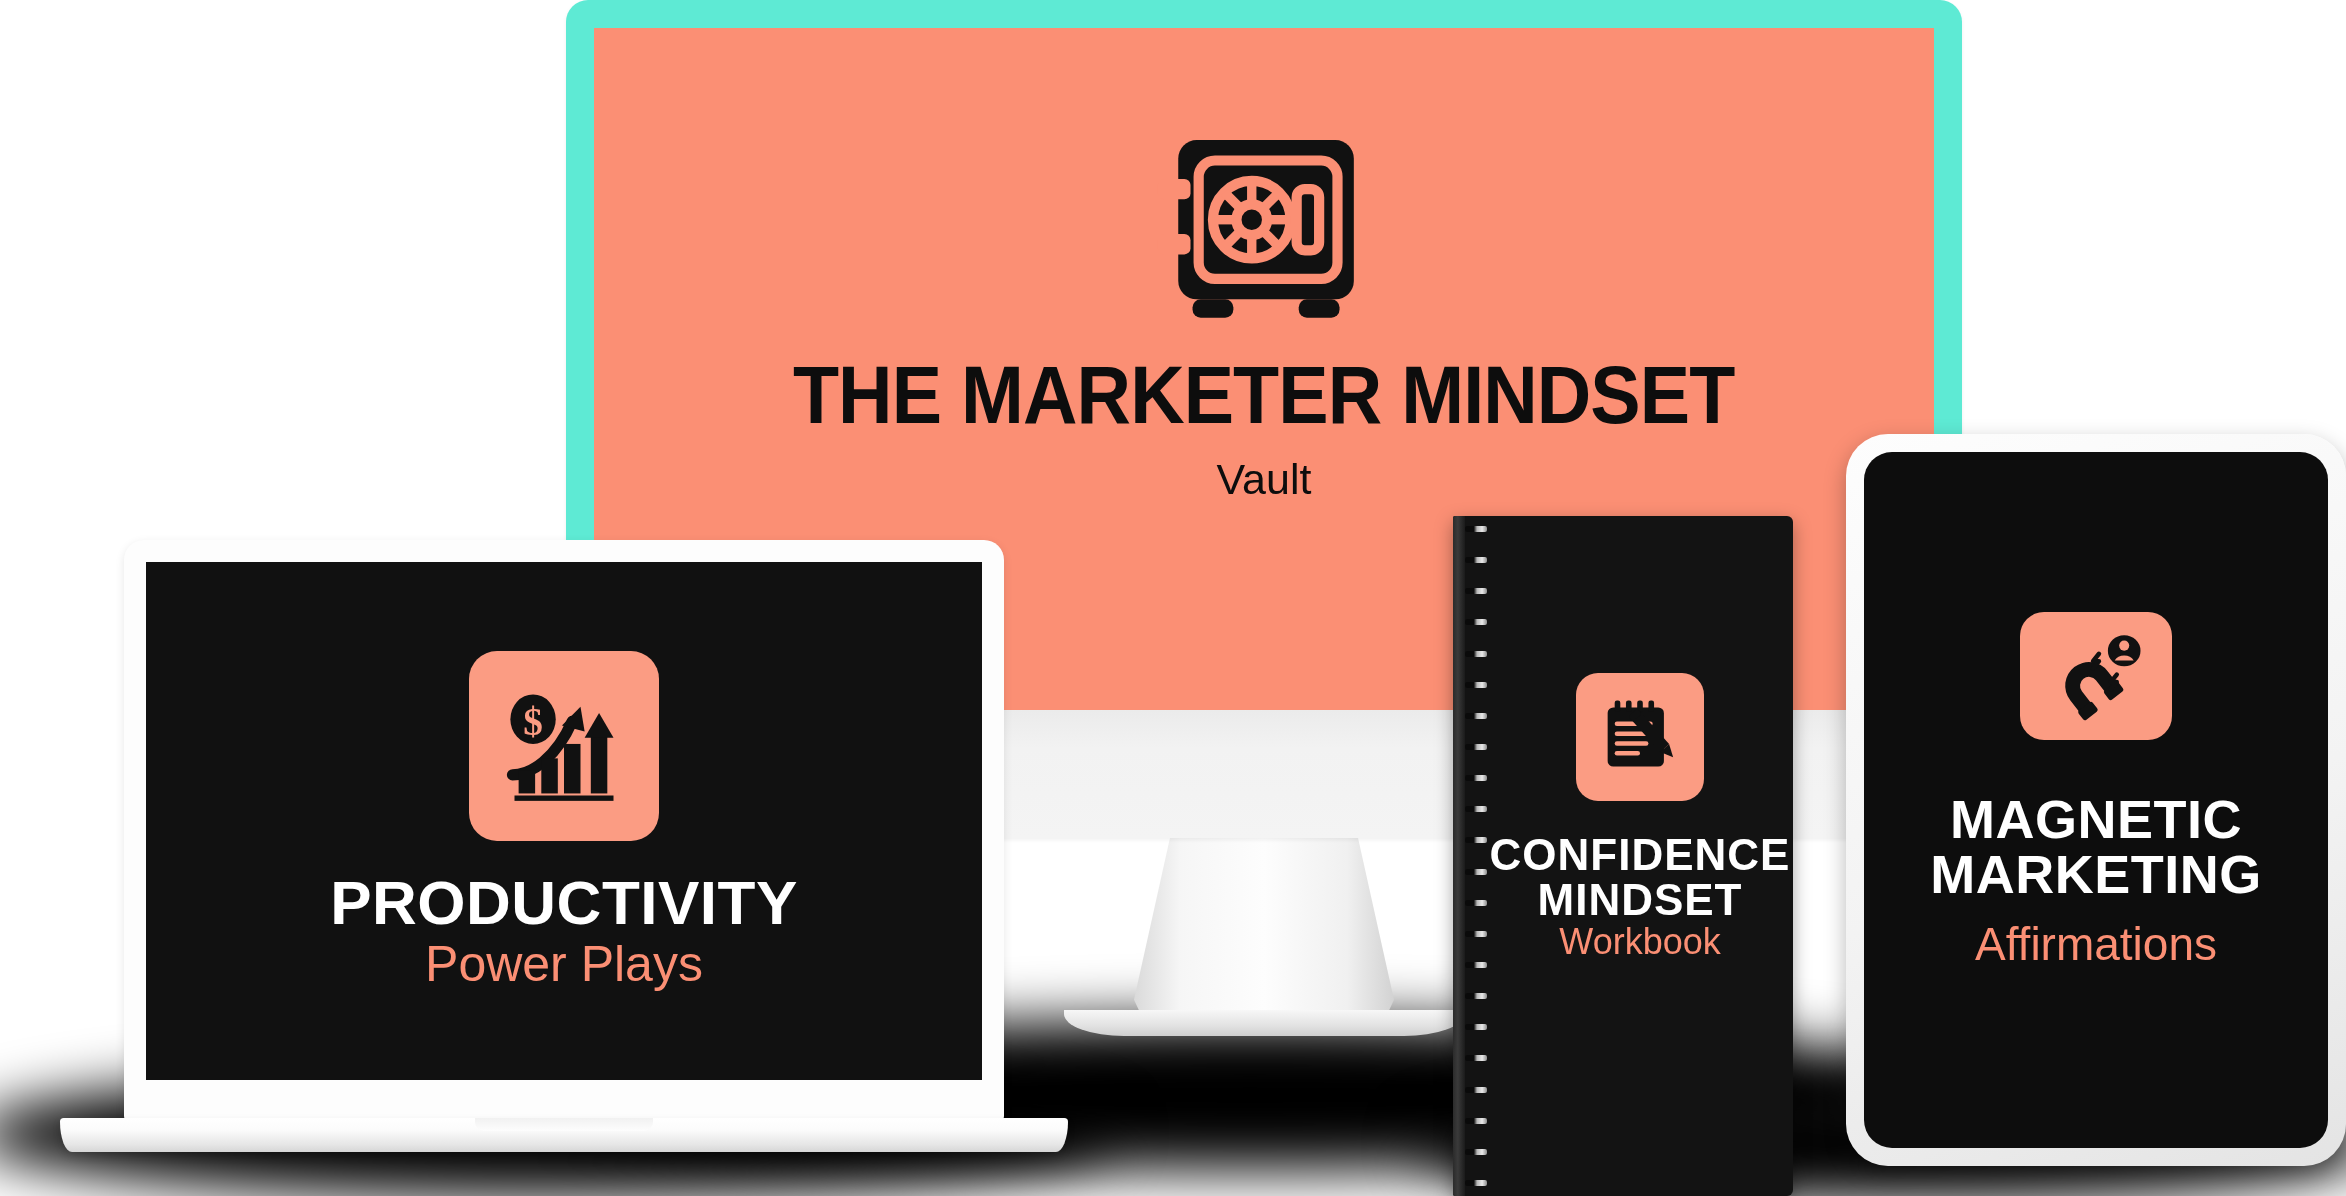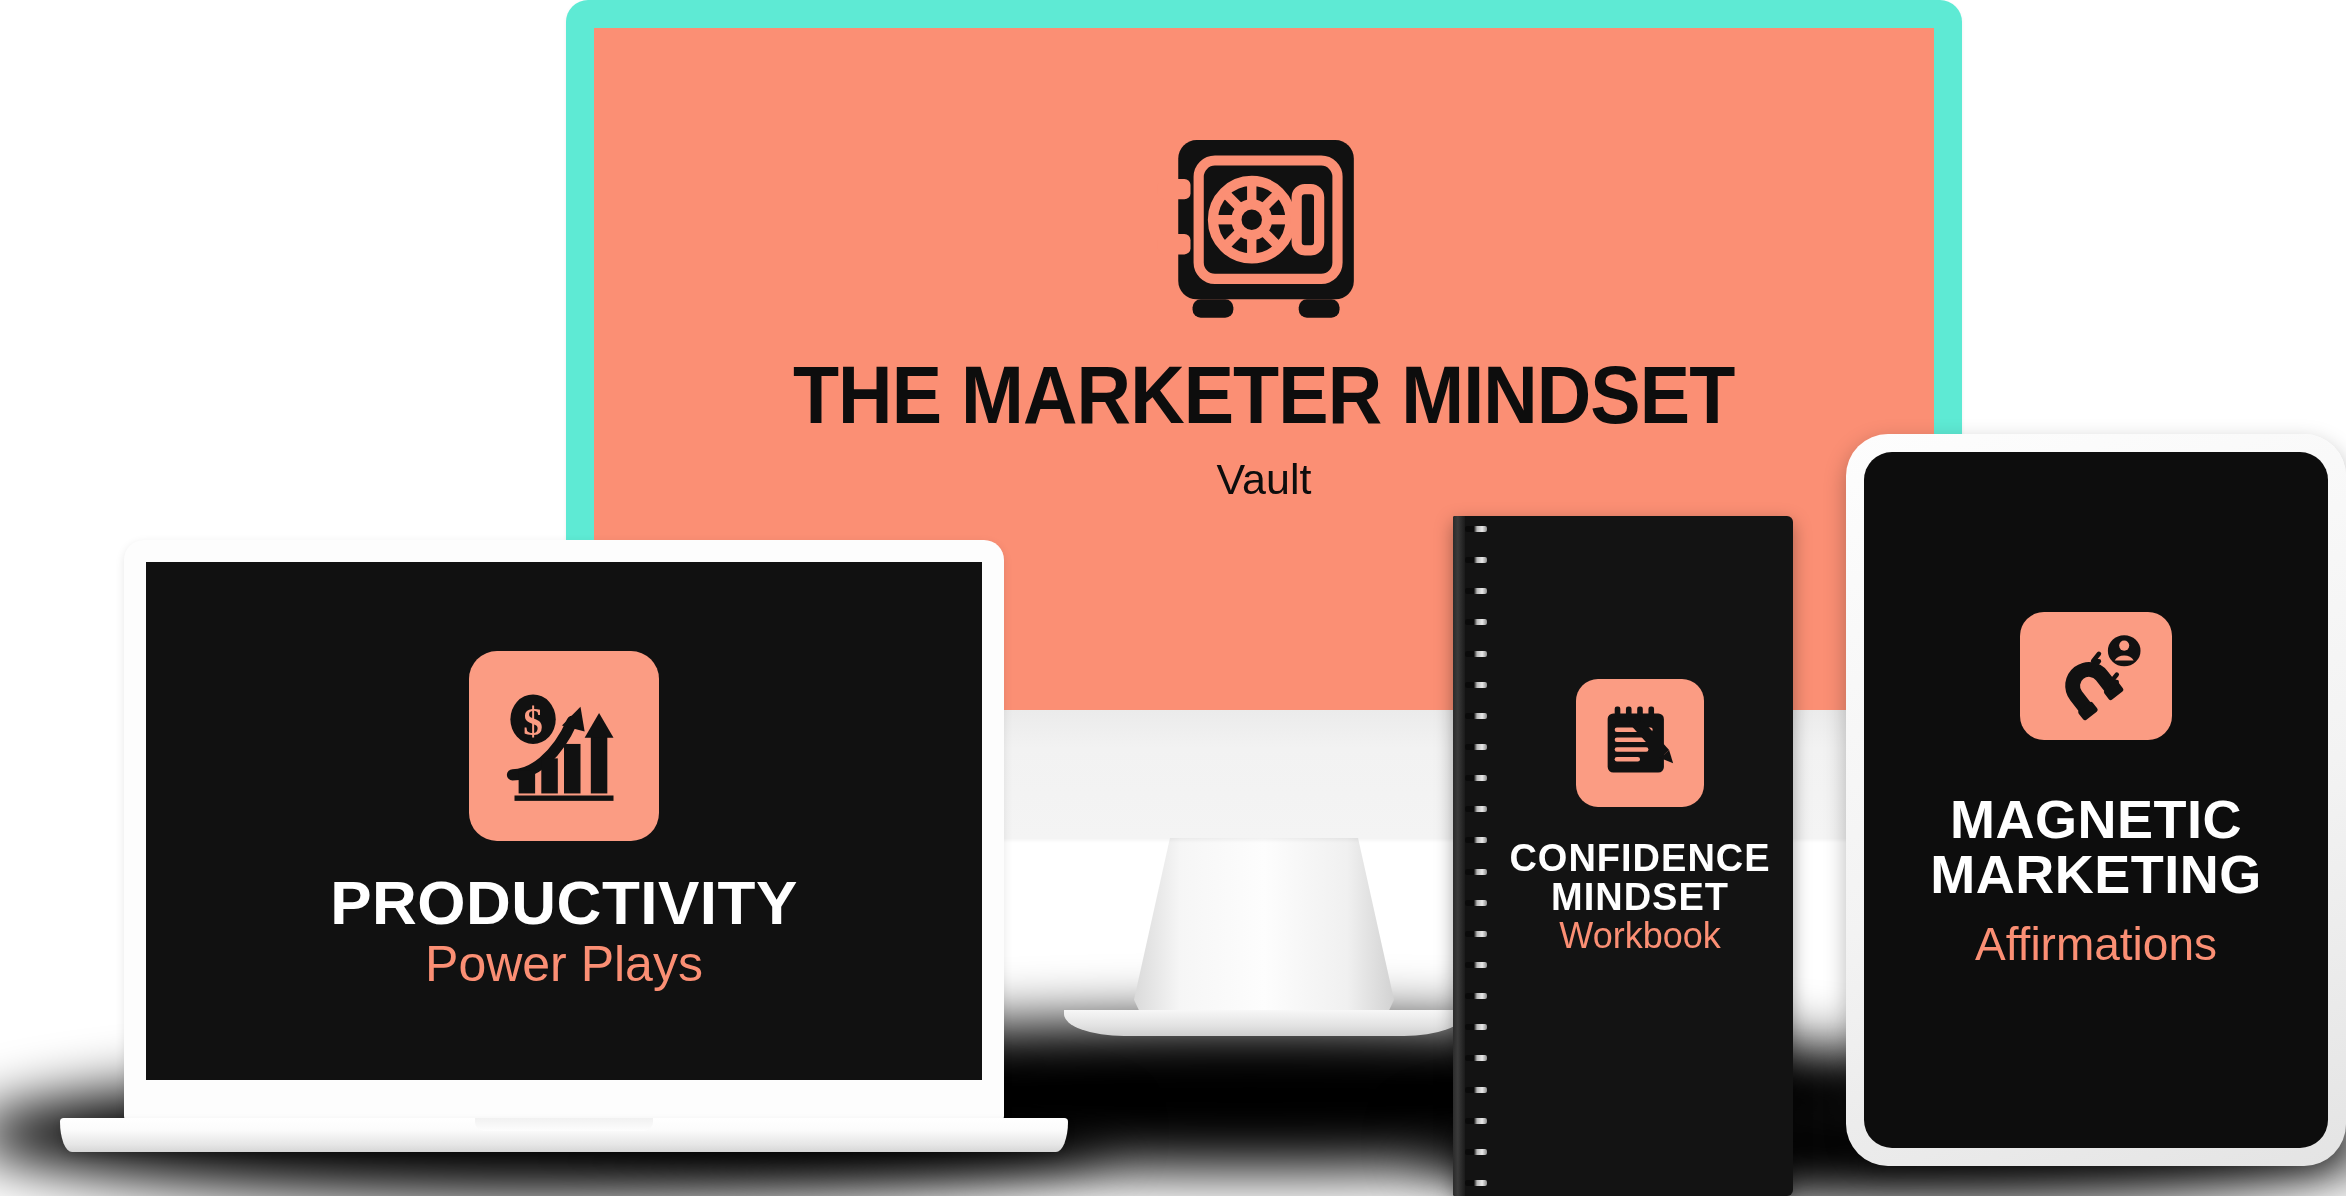--- a/index.html
+++ b/index.html
@@ -251,21 +251,21 @@
     line-height: 1.05;
   }
 
   
   #laptop-tile { width: 190px; height: 190px; border-radius: 28px; }
   #laptop-title { font-size: 62px; margin-top: 30px; }
   #laptop-sub   { font-size: 50px; margin-top: 4px; }
 
   
   #workbook-tile { width: 128px; height: 128px; border-radius: 22px; }
-  #workbook-title { font-size: 38px; margin-top: 32px; letter-spacing: 1px; }
+  #workbook-title { font-size: 44px; margin-top: 32px; letter-spacing: 1px; }
   #workbook-sub   { font-size: 36px; margin-top: 0; }
 
   
   #tablet-tile { width: 152px; height: 128px; border-radius: 24px; }
   #tablet-title { font-size: 54px; margin-top: 52px; letter-spacing: 0.5px; }
   #tablet-sub   { font-size: 46px; margin-top: 18px; }
 </style>
 </head>
 <body>
 

